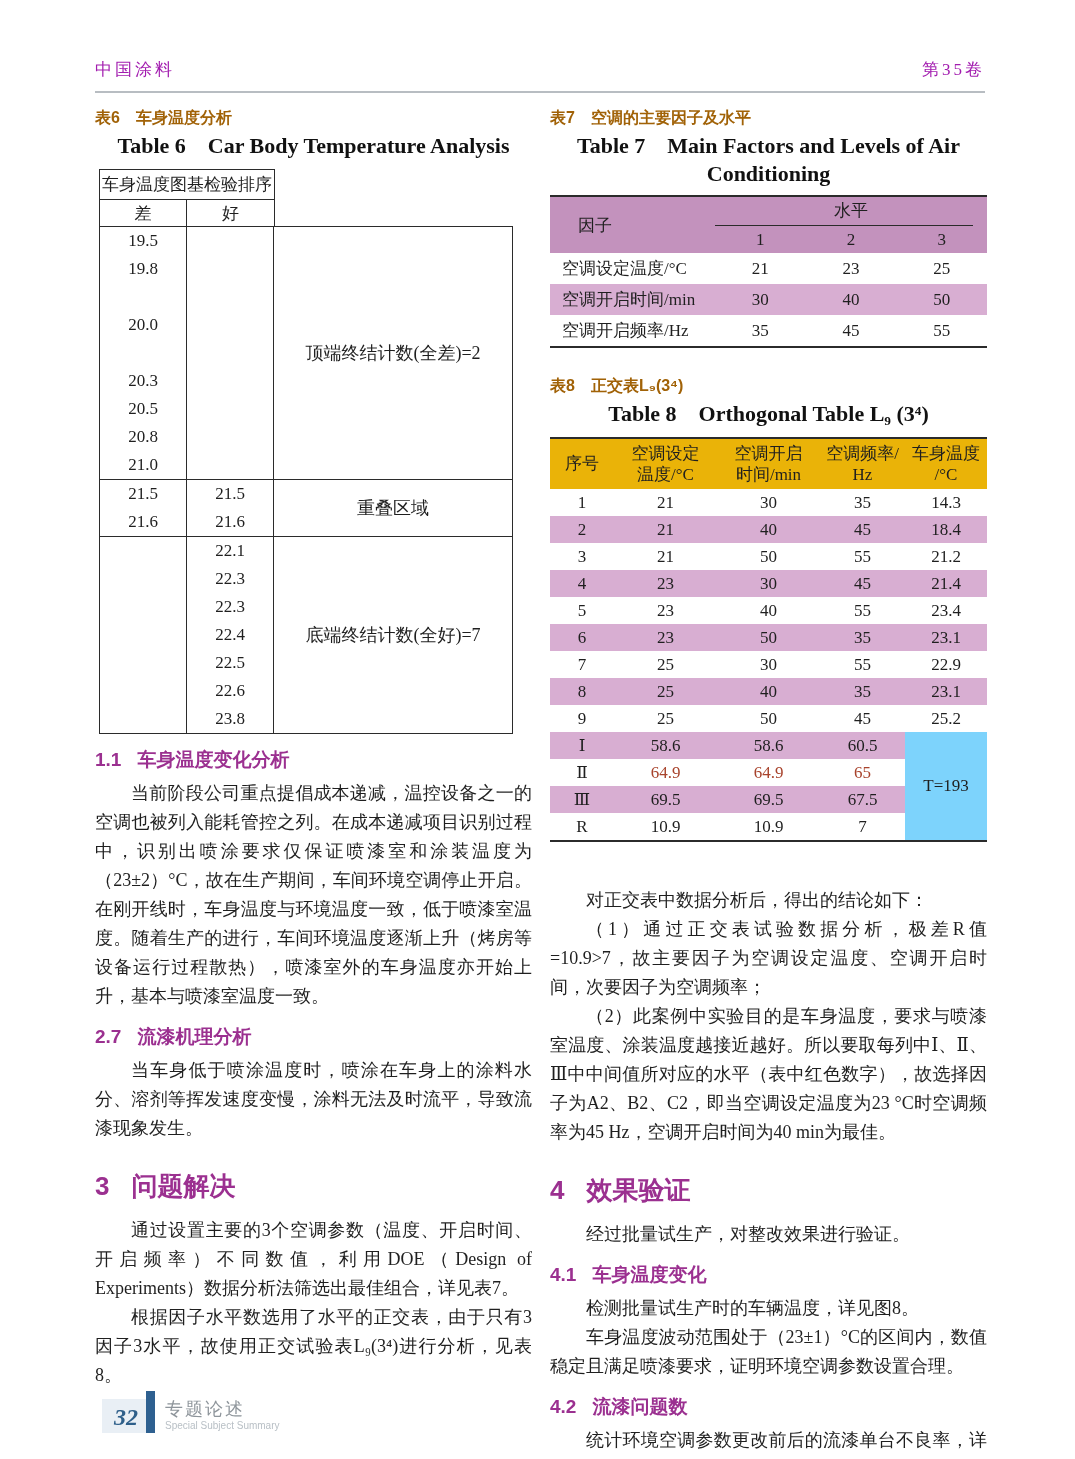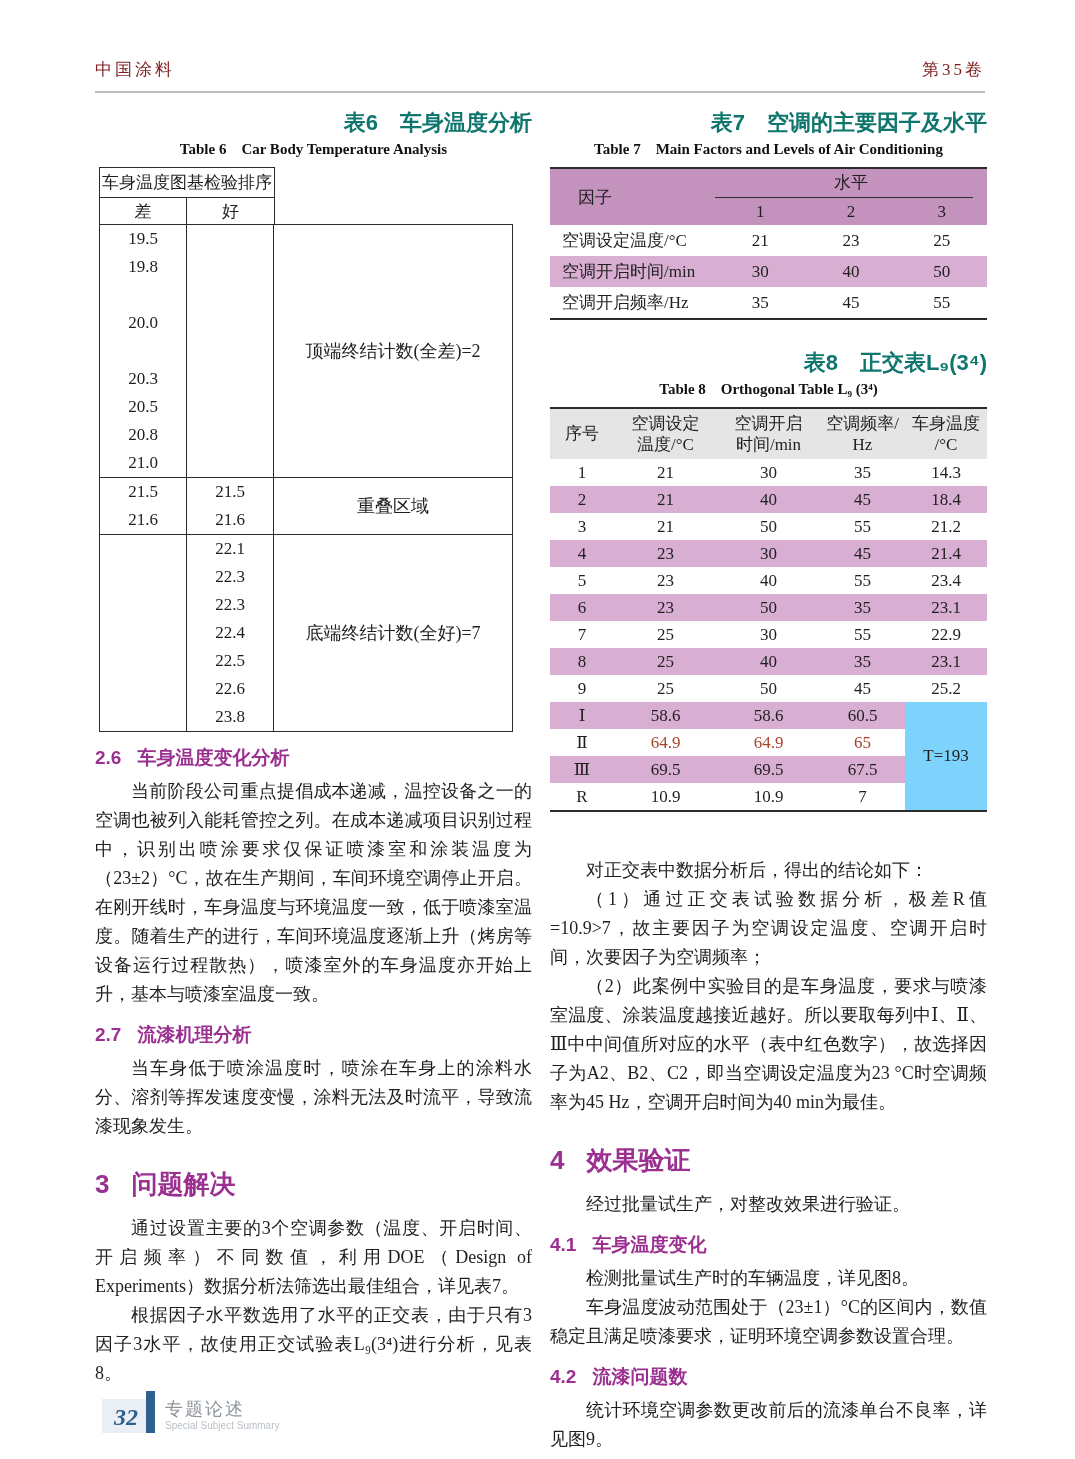--- a/index.html
+++ b/index.html
@@ -1,27 +1,27 @@
 <!DOCTYPE html>
 <html><head>
 <meta charset="utf-8">
 <style>
   html,body{margin:0;padding:0;background:#ffffff;}
   .page{position:relative;width:1075px;height:1459px;background:#fff;overflow:hidden;
         font-family:"Liberation Serif","DejaVu Serif",serif;color:#1f1f1f;}
   
   .runhead{position:absolute;left:95px;right:90px;top:58px;display:flex;justify-content:space-between;
-           color:#7f1d1d;font-size:17px;letter-spacing:3px;border-bottom:2px solid #b8bdc2;padding-bottom:10px;gap:36px;}
+           color:#a21caf;font-size:17px;letter-spacing:3px;border-bottom:2px solid #b8bdc2;padding-bottom:10px;gap:36px;}
   
   .cols{position:absolute;left:95px;top:108px;width:892px;display:flex;gap:18px;}
   .col{width:437px;}
   
-  .cap-cn{text-align:right;font-family:"Liberation Sans","DejaVu Sans",sans-serif;font-weight:bold;
-          font-size:22px;color:#0f766e;}
-  .cap-en{text-align:center;font-weight:bold;font-size:15px;color:#111;margin-top:2px;}
+  .cap-cn{text-align:left;font-family:"Liberation Sans","DejaVu Sans",sans-serif;font-weight:bold;
+          font-size:16px;color:#a16207;}
+  .cap-en{text-align:center;font-weight:bold;font-size:22px;color:#111;margin-top:2px;}
   
   .t6{width:414px;margin:8px 2px 0 4px;font-size:17px;}
   .t6-headbox{width:174px;border:1.7px solid #2b2b2b;height:29px;display:flex;align-items:center;justify-content:center;}
   .t6-subrow{width:174px;border-left:1.7px solid #2b2b2b;border-right:1.7px solid #2b2b2b;height:26px;display:flex;}
   .t6-subrow div{width:87px;display:flex;align-items:center;justify-content:center;box-sizing:border-box;}
   .t6-subrow div:first-child{border-right:1.7px solid #2b2b2b;}
   .t6-body{border:1.7px solid #2b2b2b;}
   .t6-grow{display:flex;border-bottom:1.7px solid #2b2b2b;}
   .t6-grow:last-child{border-bottom:none;}
   .t6-cell{width:87px;box-sizing:border-box;border-right:1.7px solid #2b2b2b;padding:0;}
@@ -137,21 +137,21 @@
                 <div class="t6-val">22.5</div>
                 <div class="t6-val">22.6</div>
                 <div class="t6-val">23.8</div>
               </div>
               <div class="t6-note">底端终结计数(全好)=7</div>
             </div>
           </div>
       </div>
 
       <div class="h-sub" style="color: rgb(155, 48, 144);">
-        <span class="no">2.6</span><span>车身温度变化分析</span>
+        <span class="no">1.1</span><span>车身温度变化分析</span>
       </div>
       <p class="para">当前阶段公司重点提倡成本递减，温控设备之一的空调也被列入能耗管控之列。在成本递减项目识别过程中，识别出喷涂要求仅保证喷漆室和涂装温度为（23±2）°C，故在生产期间，车间环境空调停止开启。在刚开线时，车身温度与环境温度一致，低于喷漆室温度。随着生产的进行，车间环境温度逐渐上升（烤房等设备运行过程散热），喷漆室外的车身温度亦开始上升，基本与喷漆室温度一致。</p>
 
       <div class="h-sub" style="color: rgb(155, 48, 144);">
         <span class="no">2.7</span><span>流漆机理分析</span>
       </div>
       <p class="para">当车身低于喷涂温度时，喷涂在车身上的涂料水分、溶剂等挥发速度变慢，涂料无法及时流平，导致流漆现象发生。</p>
 
       <div class="h-big" style="color: rgb(155, 48, 144);">
         <span class="no">3</span><span>问题解决</span>
@@ -197,21 +197,21 @@
               <div class="num">55</div>
             </div>
           </div>
       </div>
 
       <div class="spacer28"></div>
       <div class="cap-cn">表8　正交表L₉(3⁴)</div>
       <div class="cap-en">Table 8　Orthogonal Table L₉ (3⁴)</div>
 
       <div class="ptab">
-        <div class="t8-head" id="t8-head" style="background: #e5e5e5;">
+        <div class="t8-head" id="t8-head" style="background: #eab308;">
             <div>
               <div>序号</div>
             </div>
             <div>
               <div>空调设定</div>
               <div>温度/°C</div>
             </div>
             <div>
               <div>空调开启</div>
               <div>时间/min</div>

